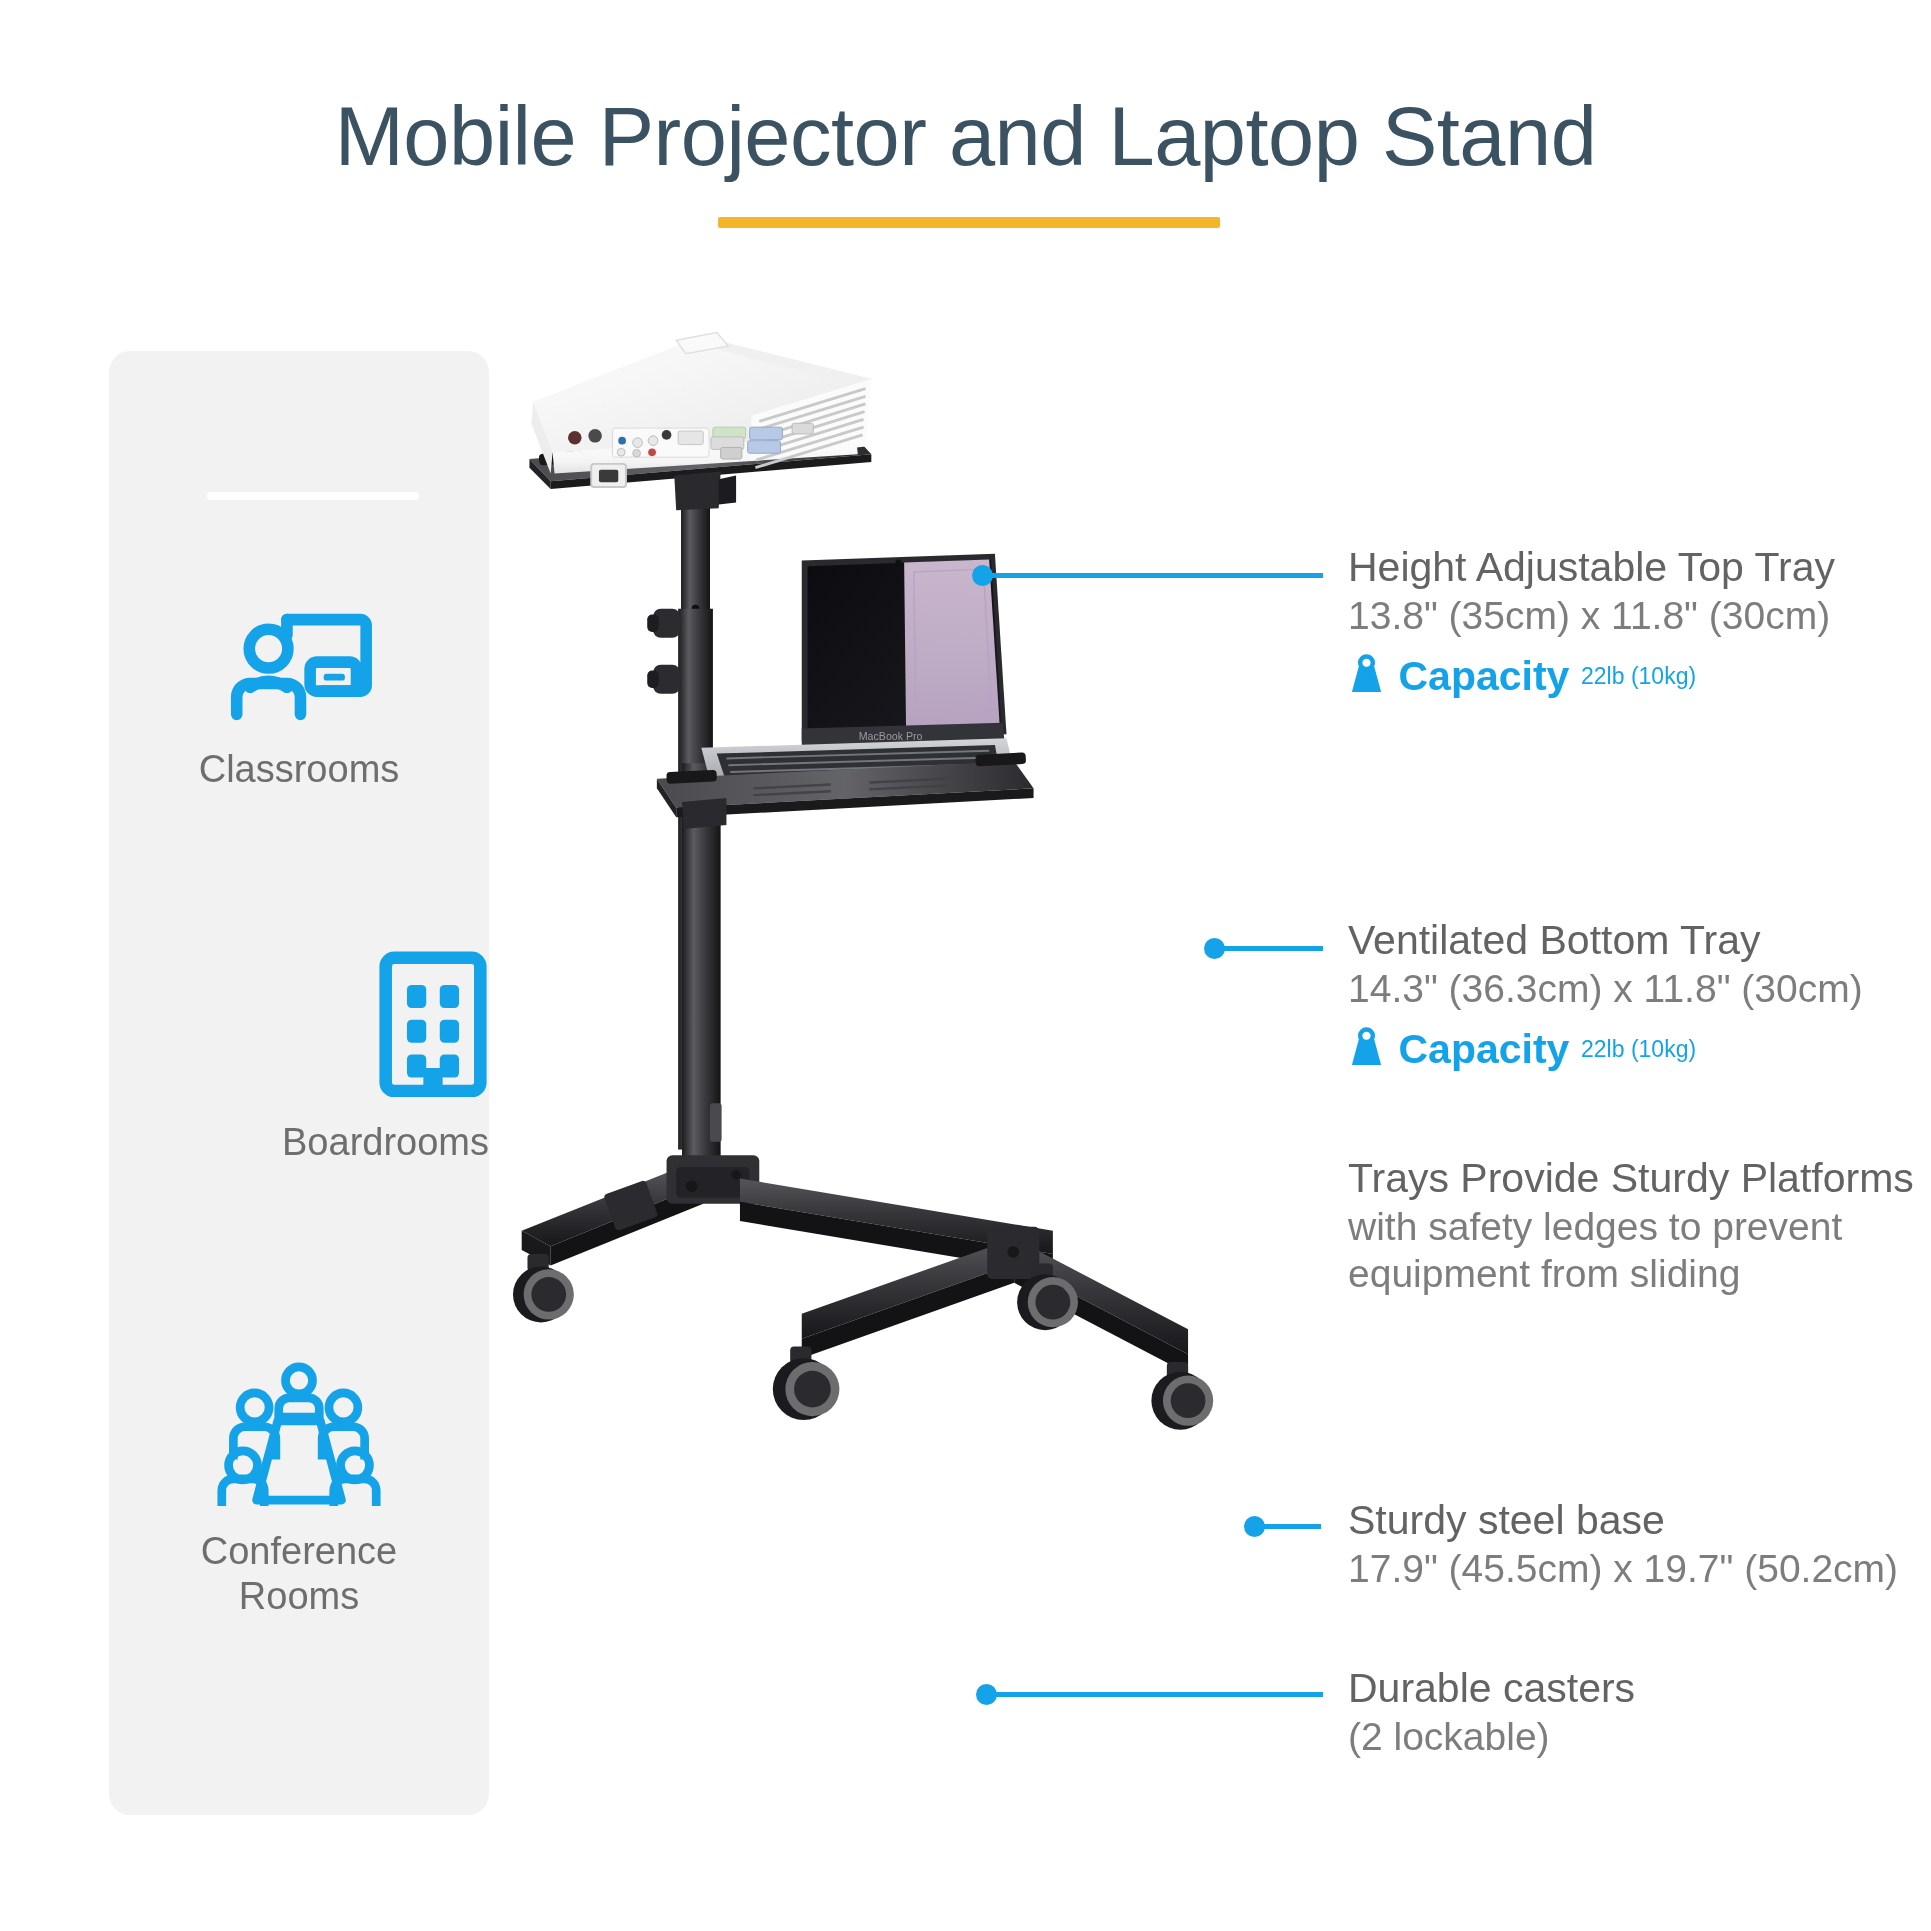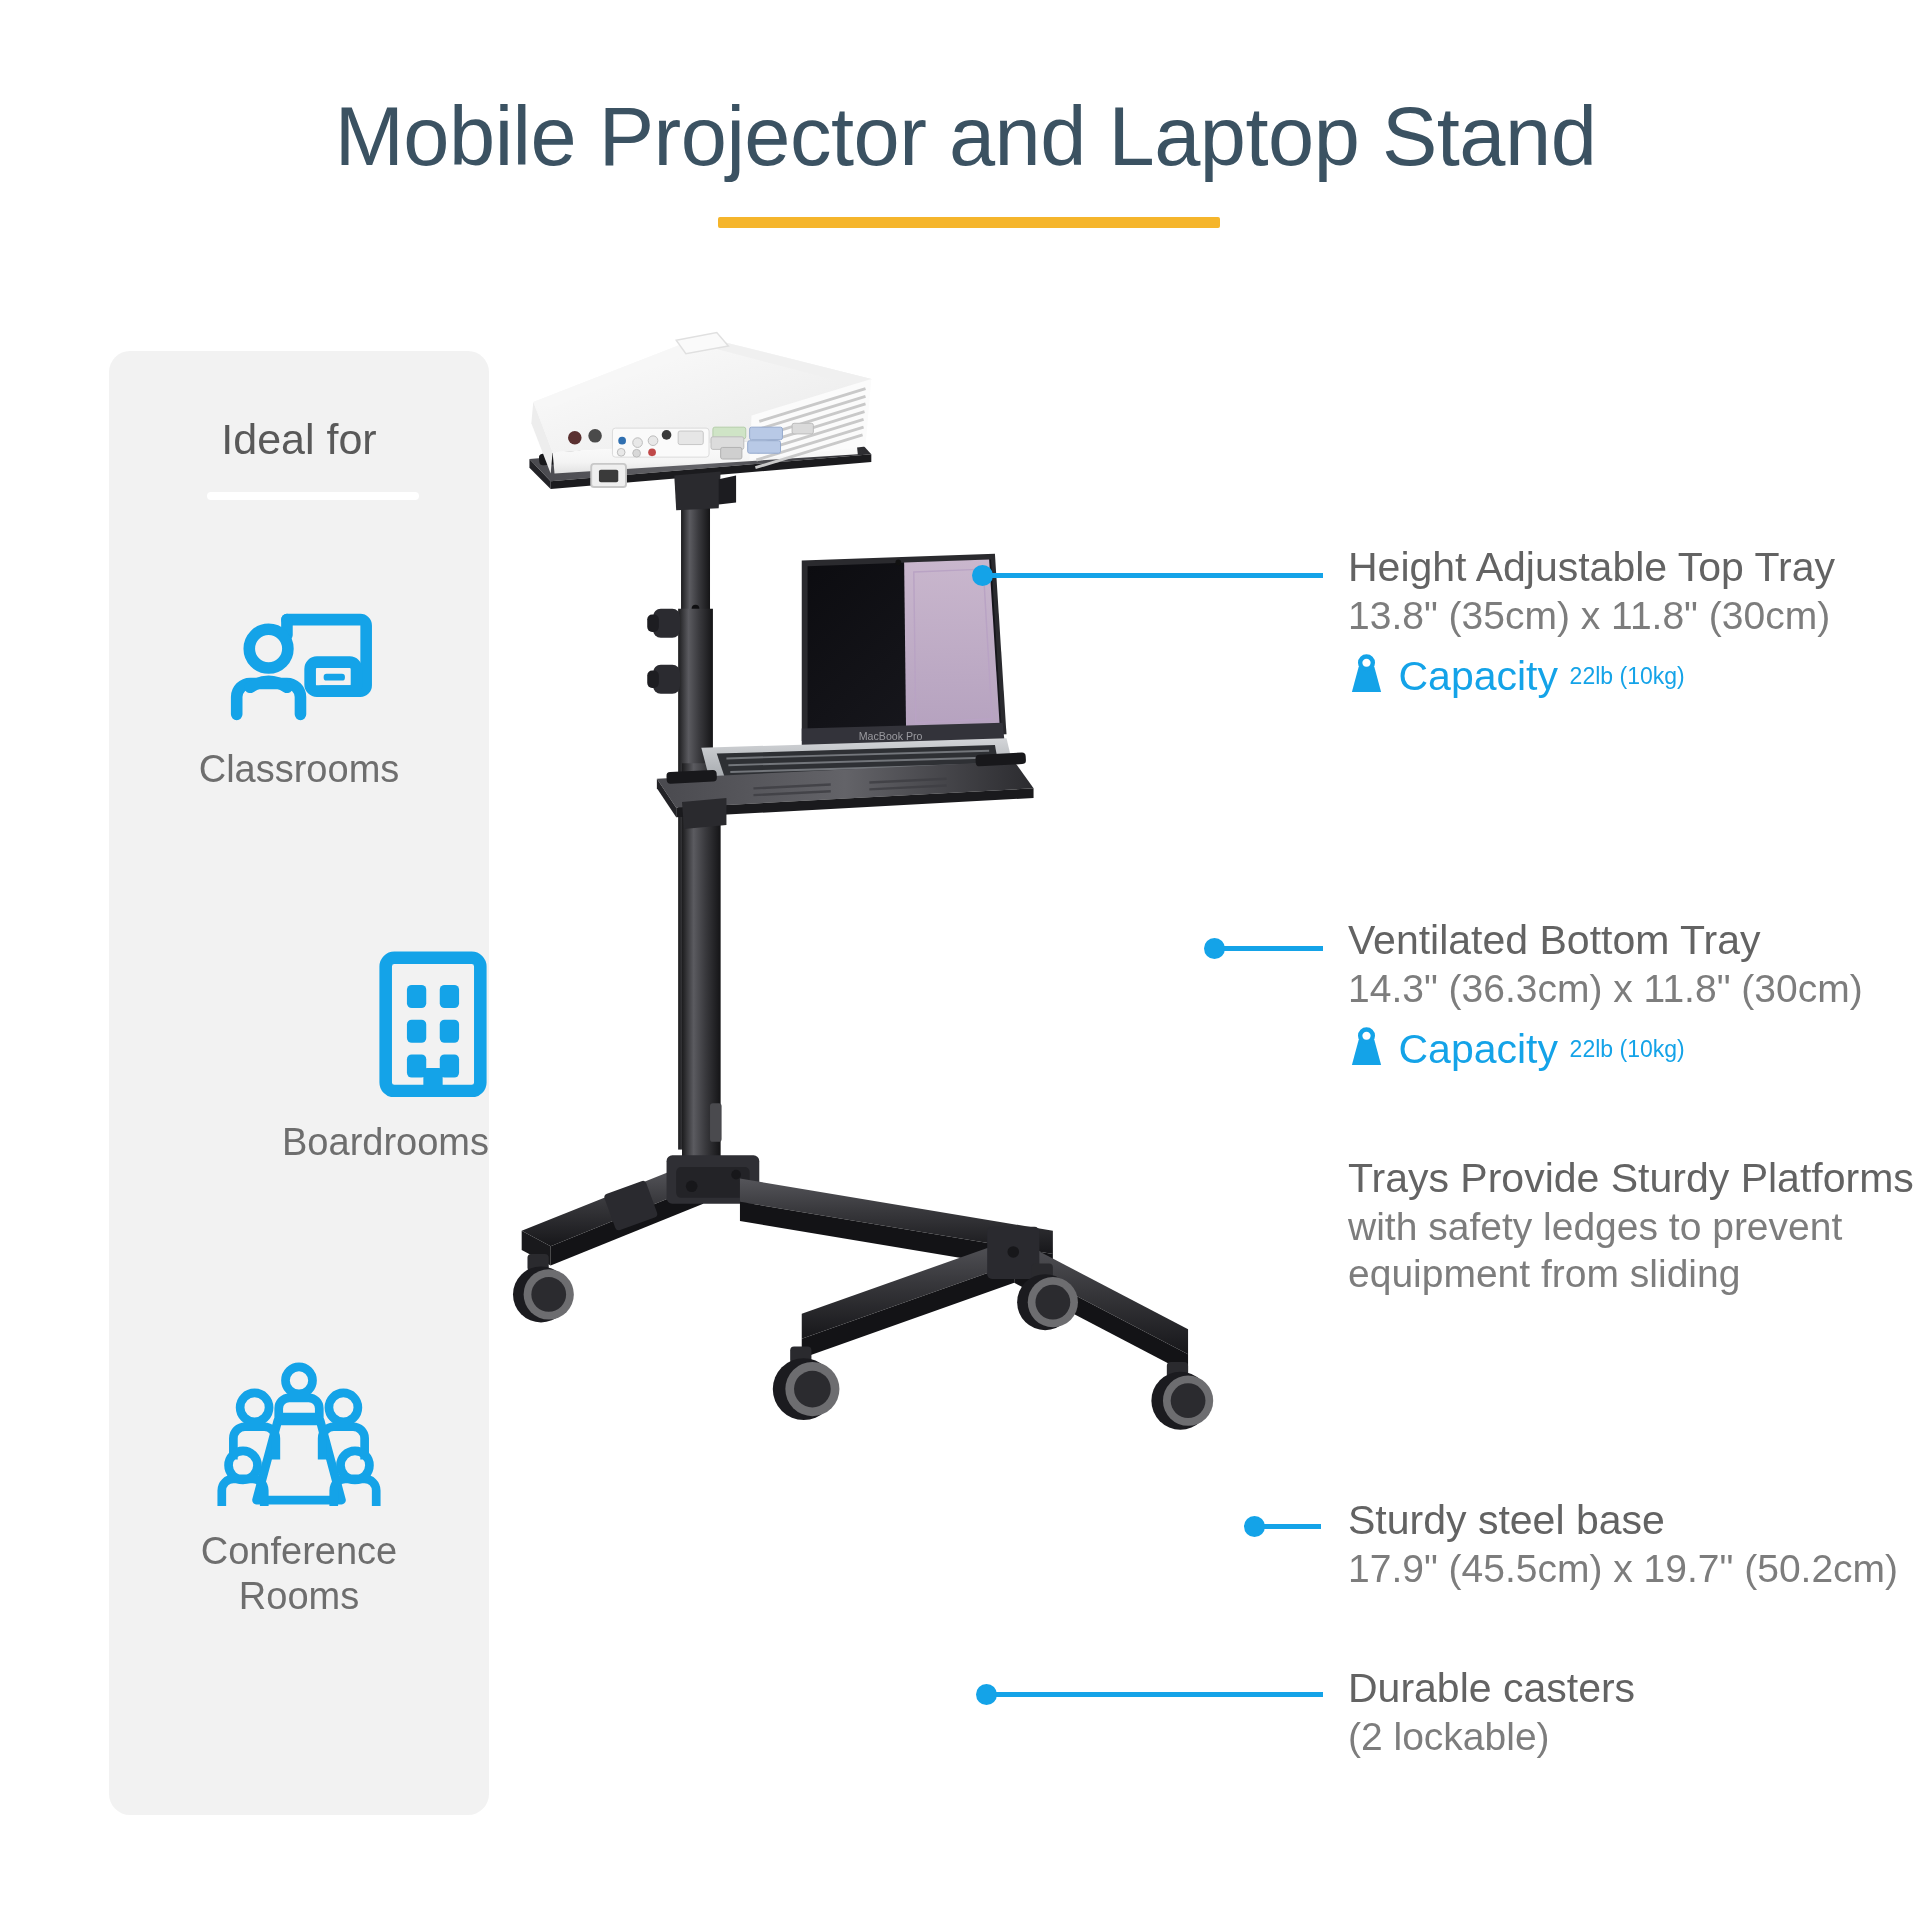--- a/index.html
+++ b/index.html
@@ -67,35 +67,34 @@
     font-size: 41px; font-weight: 400; color: #636363; line-height: 1.16;
     white-space: nowrap;
     margin-top: 8px;
   }
   .co-sub {
     font-size: 39px; font-weight: 300; color: #7d7d7d; line-height: 1.22;
     white-space: nowrap;
   }
   .cap-row { display: flex; align-items: center; margin-top: 13.5px; }
   .cap-word {
-    font-size: 41px; color: #14a3e8; font-weight: 400; margin-left: 13.5px;
+    font-size: 41px; color: #14a3e8; font-weight: 700; margin-left: 13.5px;
   }
   .cap-val { font-size: 23px; color: #14a3e8; font-weight: 400; margin-left: 11.6px; }
   .weight-ico { flex: 0 0 auto; }
 </style>
 </head>
 <body>
 
 <div id="page">
 
   <div class="title">Mobile Projector and Laptop Stand</div>
   <div class="title-rule"></div>
 
   <div class="sidebar">
-    <div class="sidebar-title">Ideal for</div>
     <div class="sidebar-rule"></div>
 
     <div class="ideal-item" id="item-classrooms">
       <span class="ico">
         <svg width="145" height="114" viewBox="0 0 150 118" fill="none">
 
           <path d="M62 10 h76 a6 6 0 0 1 6 6 v62 a6 6 0 0 1 -6 6 h-40" stroke="#14a3e8" stroke-width="12" stroke-linecap="round" stroke-linejoin="round"></path>
           <path d="M62 10 v16" stroke="#14a3e8" stroke-width="12" stroke-linecap="round"></path>
 
           <rect x="86" y="54" width="48" height="30" rx="7" stroke="#14a3e8" stroke-width="12"></rect>

